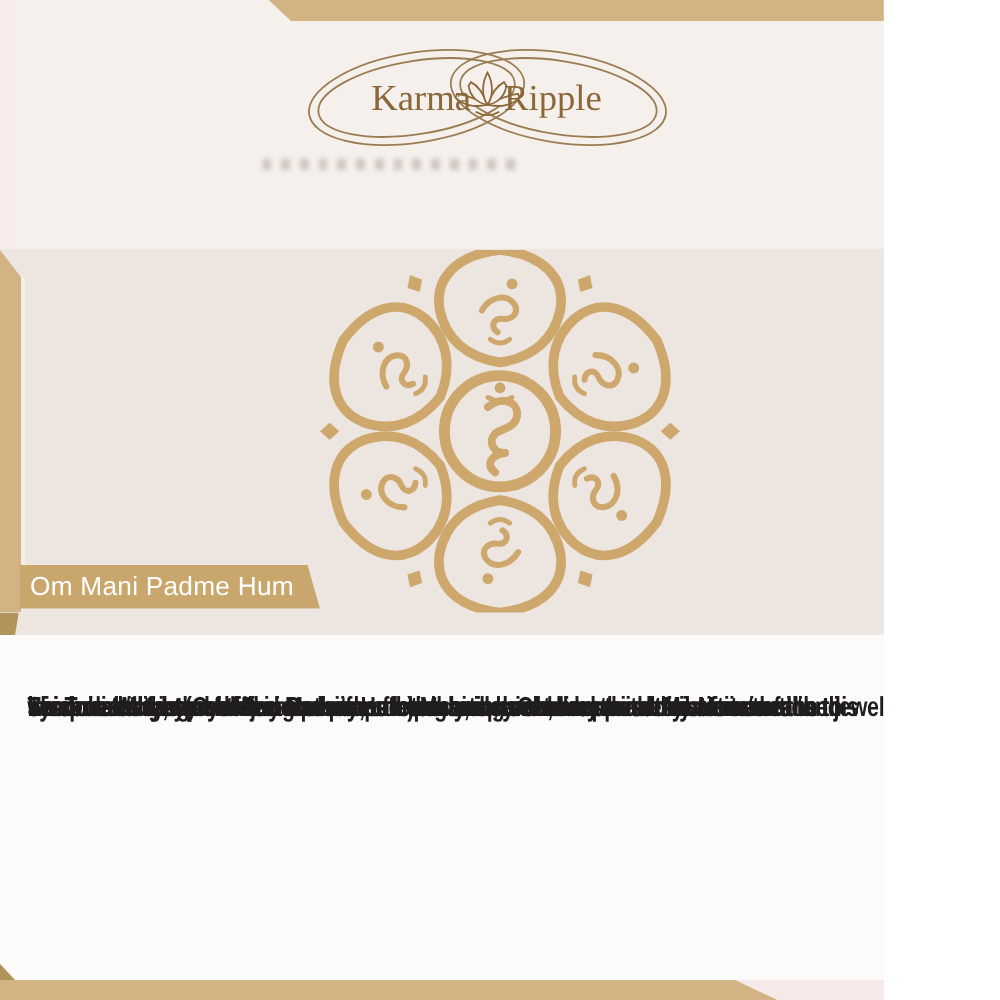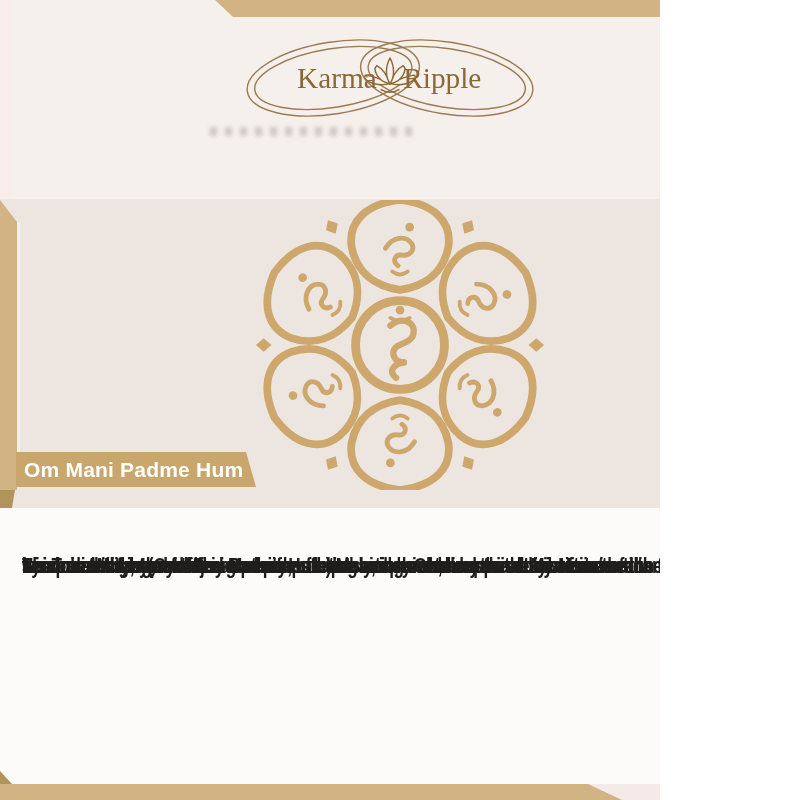--- a/index.html
+++ b/index.html
@@ -1,17 +1,17 @@
 <!DOCTYPE html>
 <html><head>
 <meta charset="utf-8">
 <style>
   html,body{margin:0;padding:0;}
   #stage{position:relative;width:660px;height:800px;overflow:hidden;
-         background:#f6f0ec;font-family:"Liberation Sans",sans-serif;}
+         background:#f6f0ec;font-family:"Liberation Sans",sans-serif;padding-left:47px;}
   #stage *{position:absolute;box-sizing:border-box;}
 
   
   .pink-strip{left:0;top:0;width:11px;height:199px;background:#f8edeb;}
   .section-b{left:0;top:199px;width:800px;height:309px;background:#ece5e0;}
   .body-section{left:0;top:508px;width:800px;height:292px;background:#fdfbf9;}
   .bottom-pink{left:560px;top:784px;width:240px;height:16px;background:#f5eae8;}
 
   
   .top-band{left:0;top:0;width:800px;height:17px;background:#d2b383;
@@ -41,21 +41,21 @@
   .smudge{left:210px;top:127px;width:205px;height:9px;opacity:.4;filter:blur(2px);
           background:repeating-linear-gradient(90deg,#8f8680 0 7px,transparent 7px 15px);}
 
   
   .mandala-svg{left:255px;top:200px;width:290px;height:290px;}
 
   
   .ribbon{left:16px;top:452px;width:240px;height:35px;background:#c9a66b;
           clip-path:polygon(0 0,230px 0,240px 35px,0 35px);
           display:flex;align-items:center;padding-left:8px;}
-  .ribbon-text{position:static;color:#ffffff;font-weight:bold;font-size:21px;
+  .ribbon-text{position:static;color:#ffffff;font-weight:normal;font-size:21px;
           white-space:nowrap;letter-spacing:.2px;}
 
   
   .stars-row{left:0;top:511px;width:800px;height:35px;display:flex;
           align-items:center;justify-content:center;}
   .stars-text{position:static;font-family:"DejaVu Sans",sans-serif;font-weight:bold;
           font-size:26px;color:#c3a167;white-space:nowrap;
           transform:translateX(18px) scaleX(.86);}
 
   

